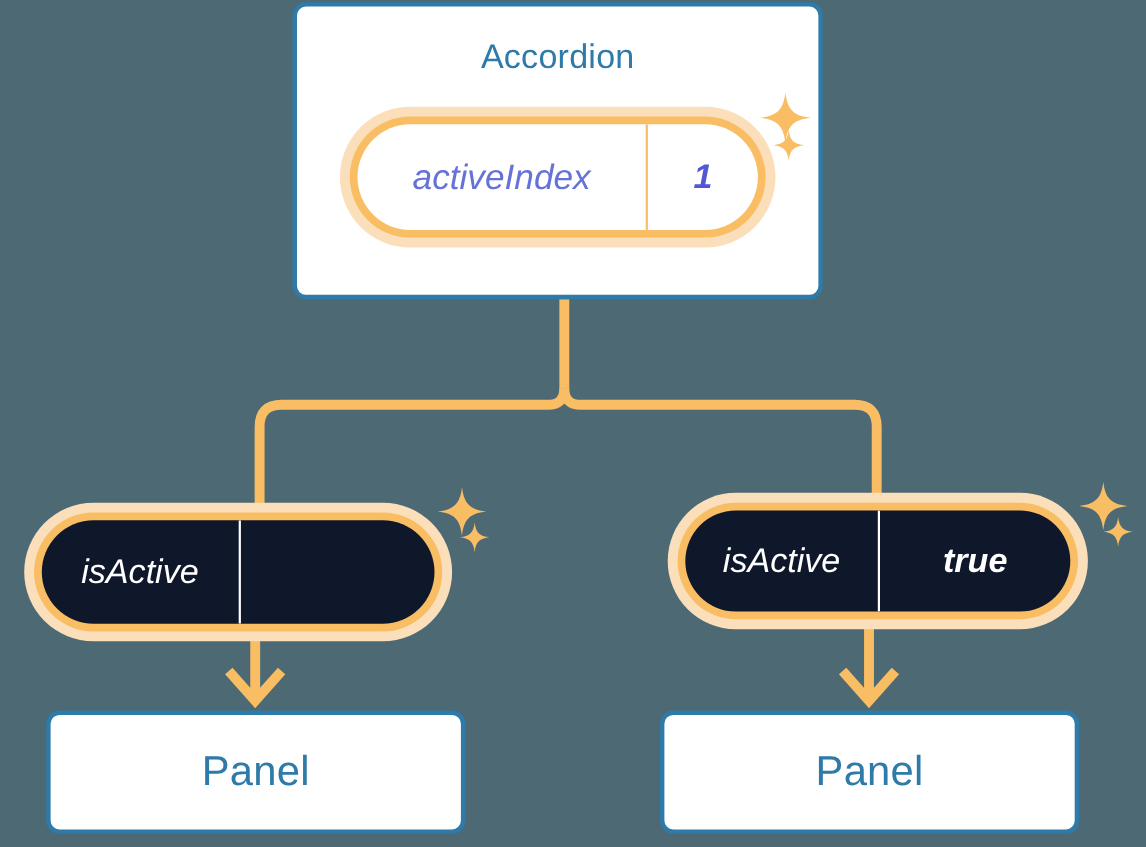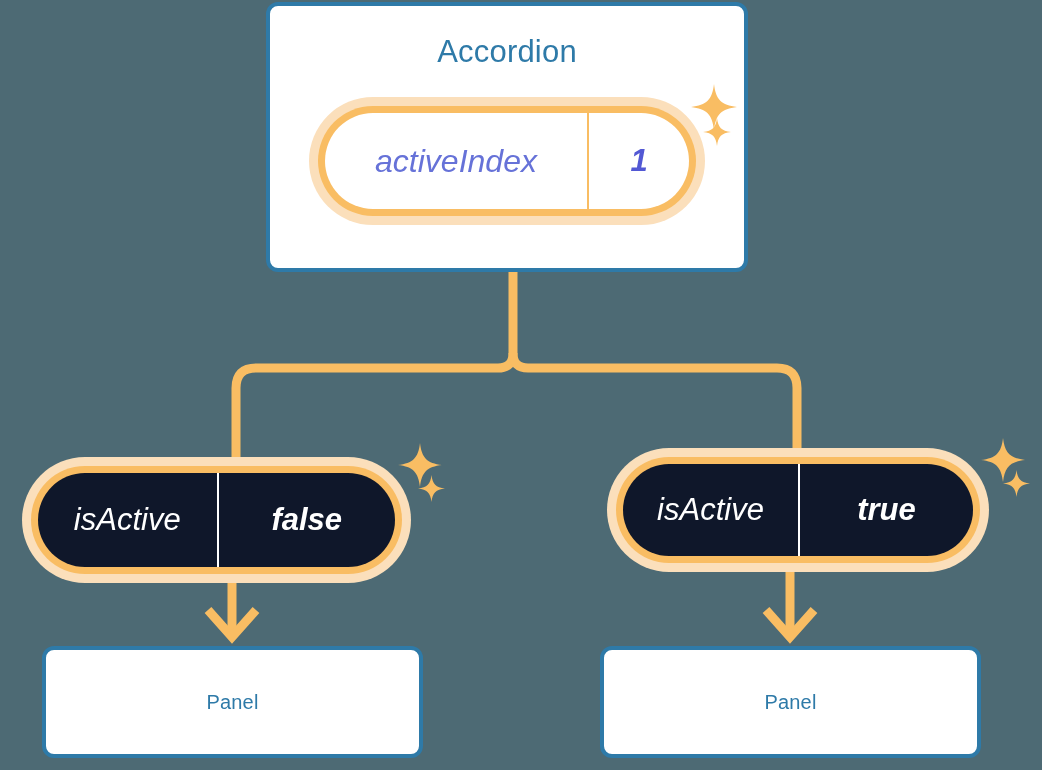--- a/index.html
+++ b/index.html
@@ -61,21 +61,21 @@
   .panel-card {
     top: 646px;
     width: 381px;
     height: 112px;
     display: flex;
     align-items: center;
     justify-content: center;
   }
   #panel-card-left  { left: 42px;  }
   #panel-card-right { left: 600px; }
-  .panel-card .card-title { margin: 0; font-size: 20px; }
+  .panel-card .card-title { margin: 0; font-size: 38px; }
 
   
   .pill {
     position: absolute;
     box-sizing: border-box;
     border-radius: 999px;
     background: #fbdfbb;           
     padding: 9px;
     display: flex;
   }
@@ -194,21 +194,20 @@
         <div class="pill-name">activeIndex</div>
         <div class="pill-value">1</div>
       </div>
     </div>
   </div>
 
   <div class="pill pill--solid" id="pill-is-active-left">
     <div class="pill-ring">
       <div class="pill-body">
         <div class="pill-name">isActive</div>
-        <div class="pill-value">false</div>
       </div>
     </div>
   </div>
 
   <div class="pill pill--solid" id="pill-is-active-right">
     <div class="pill-ring">
       <div class="pill-body">
         <div class="pill-name">isActive</div>
         <div class="pill-value">true</div>
       </div>

